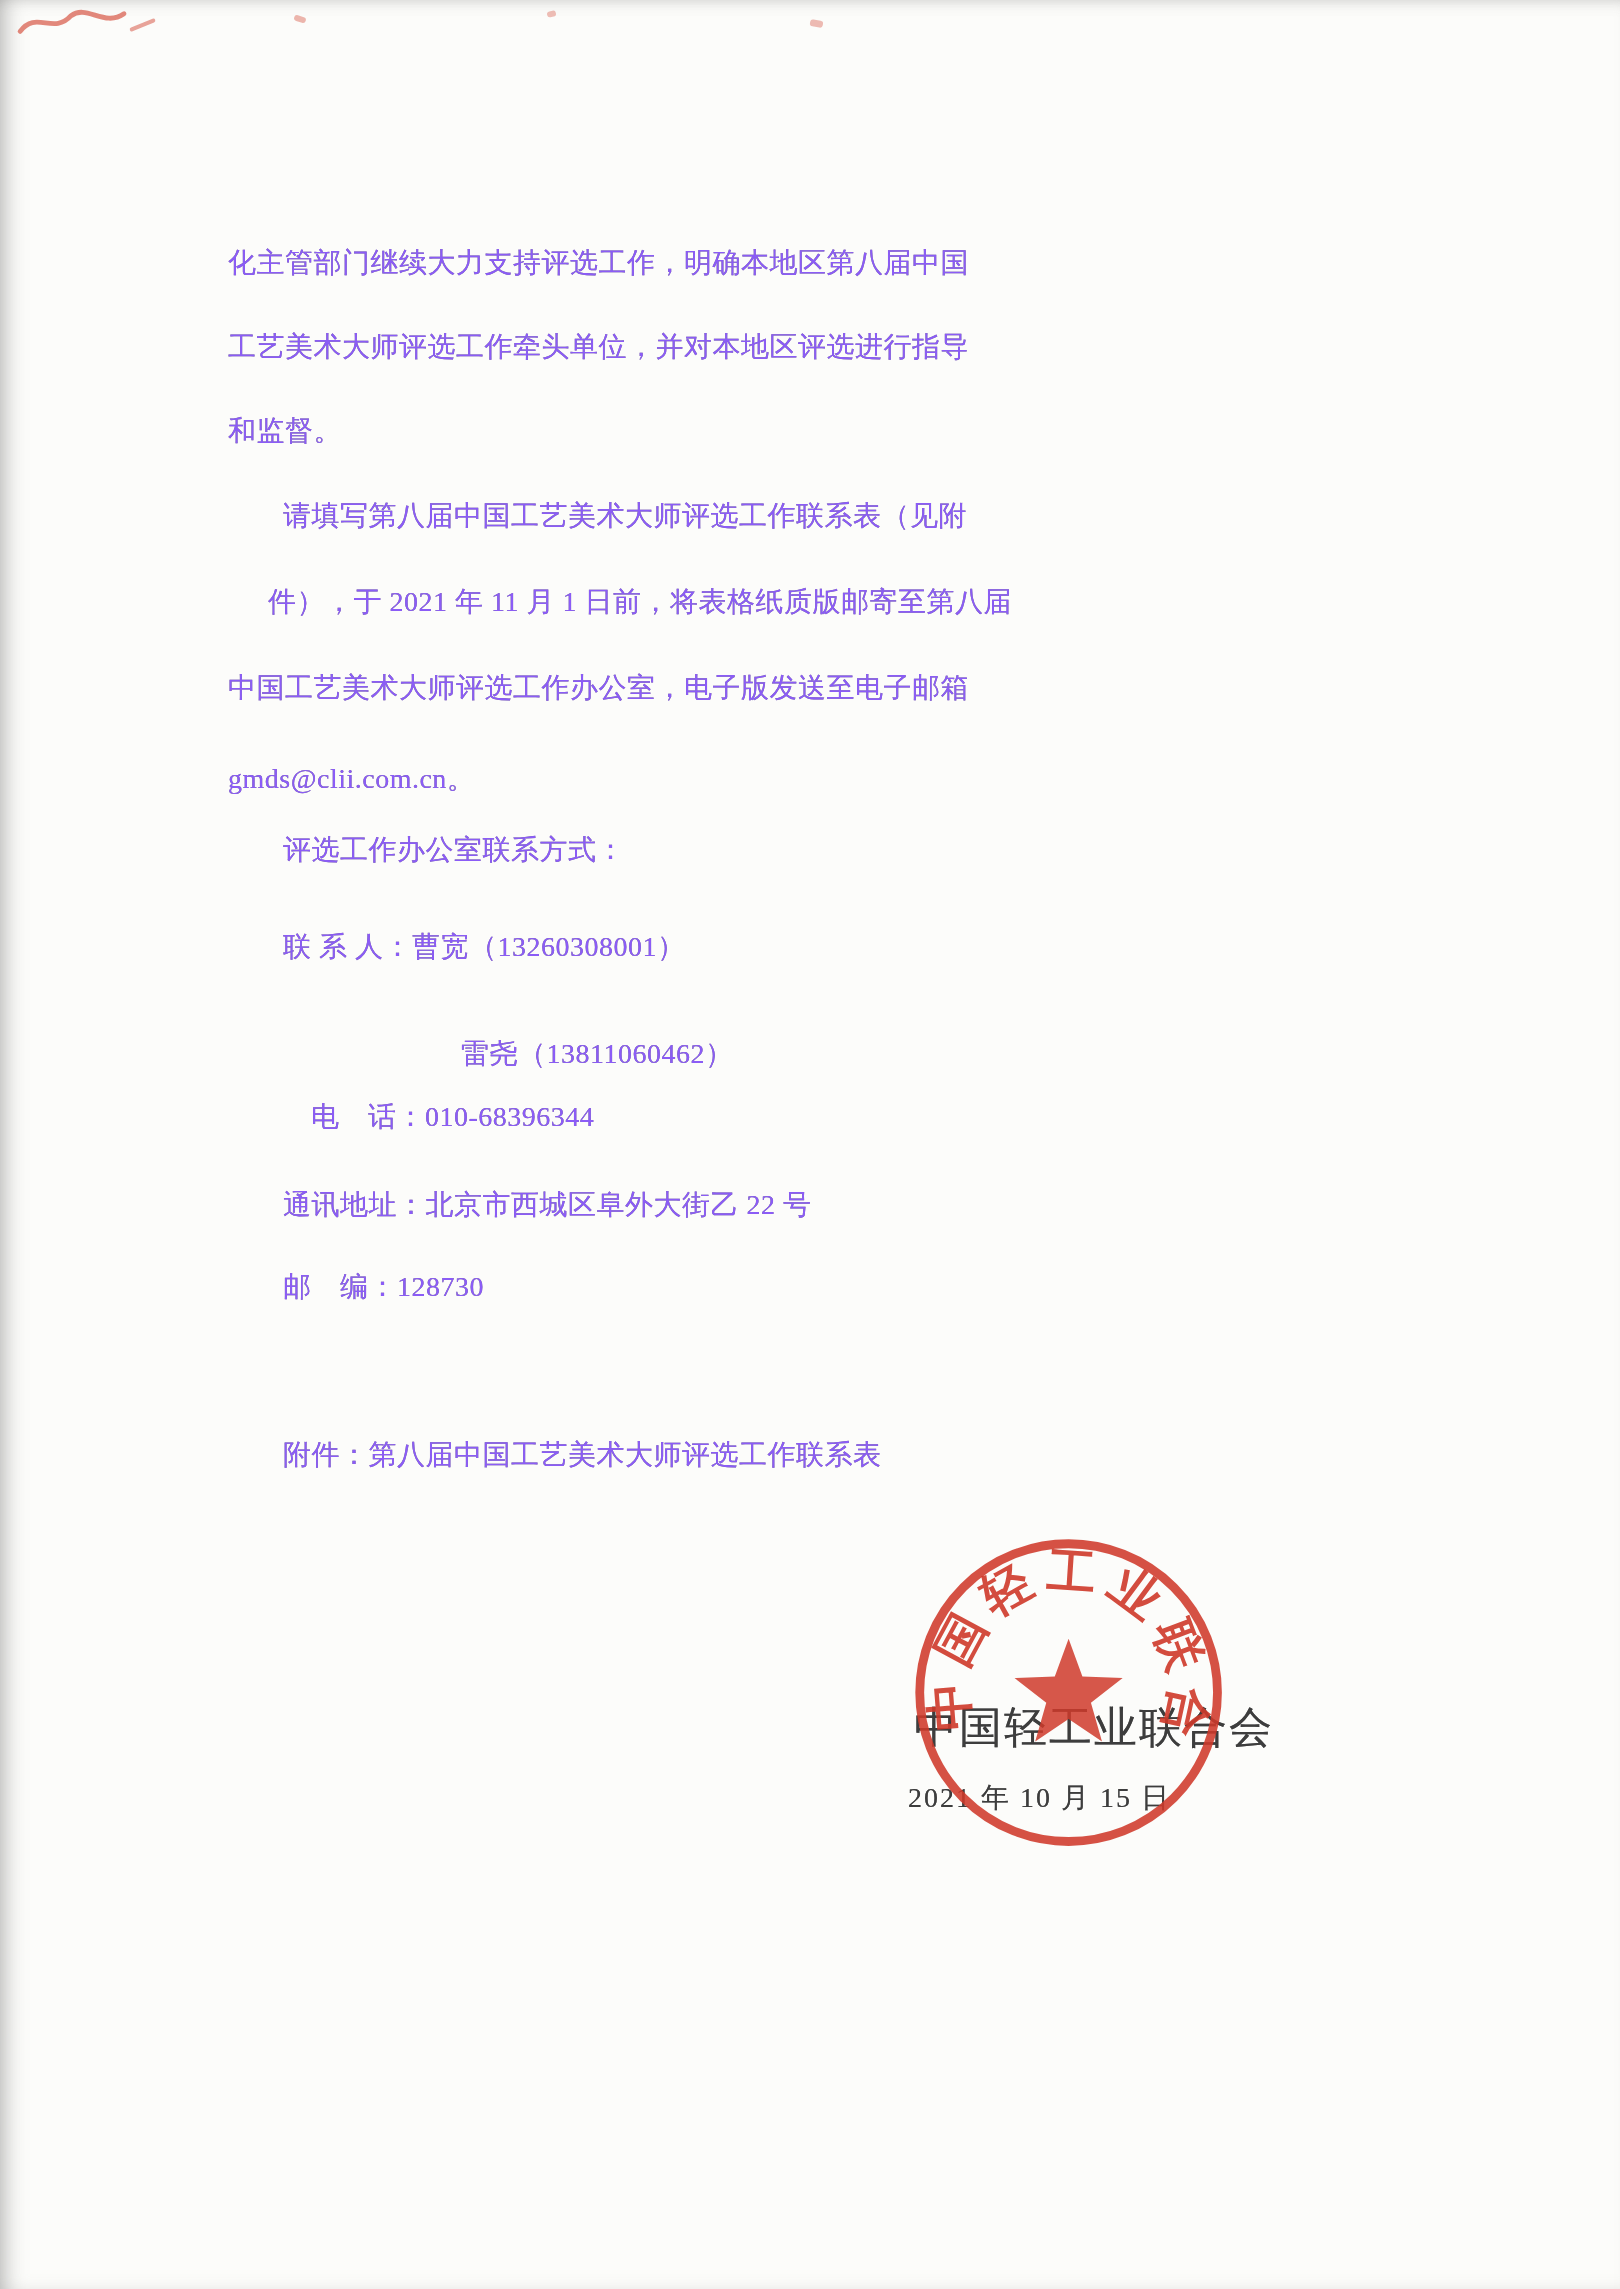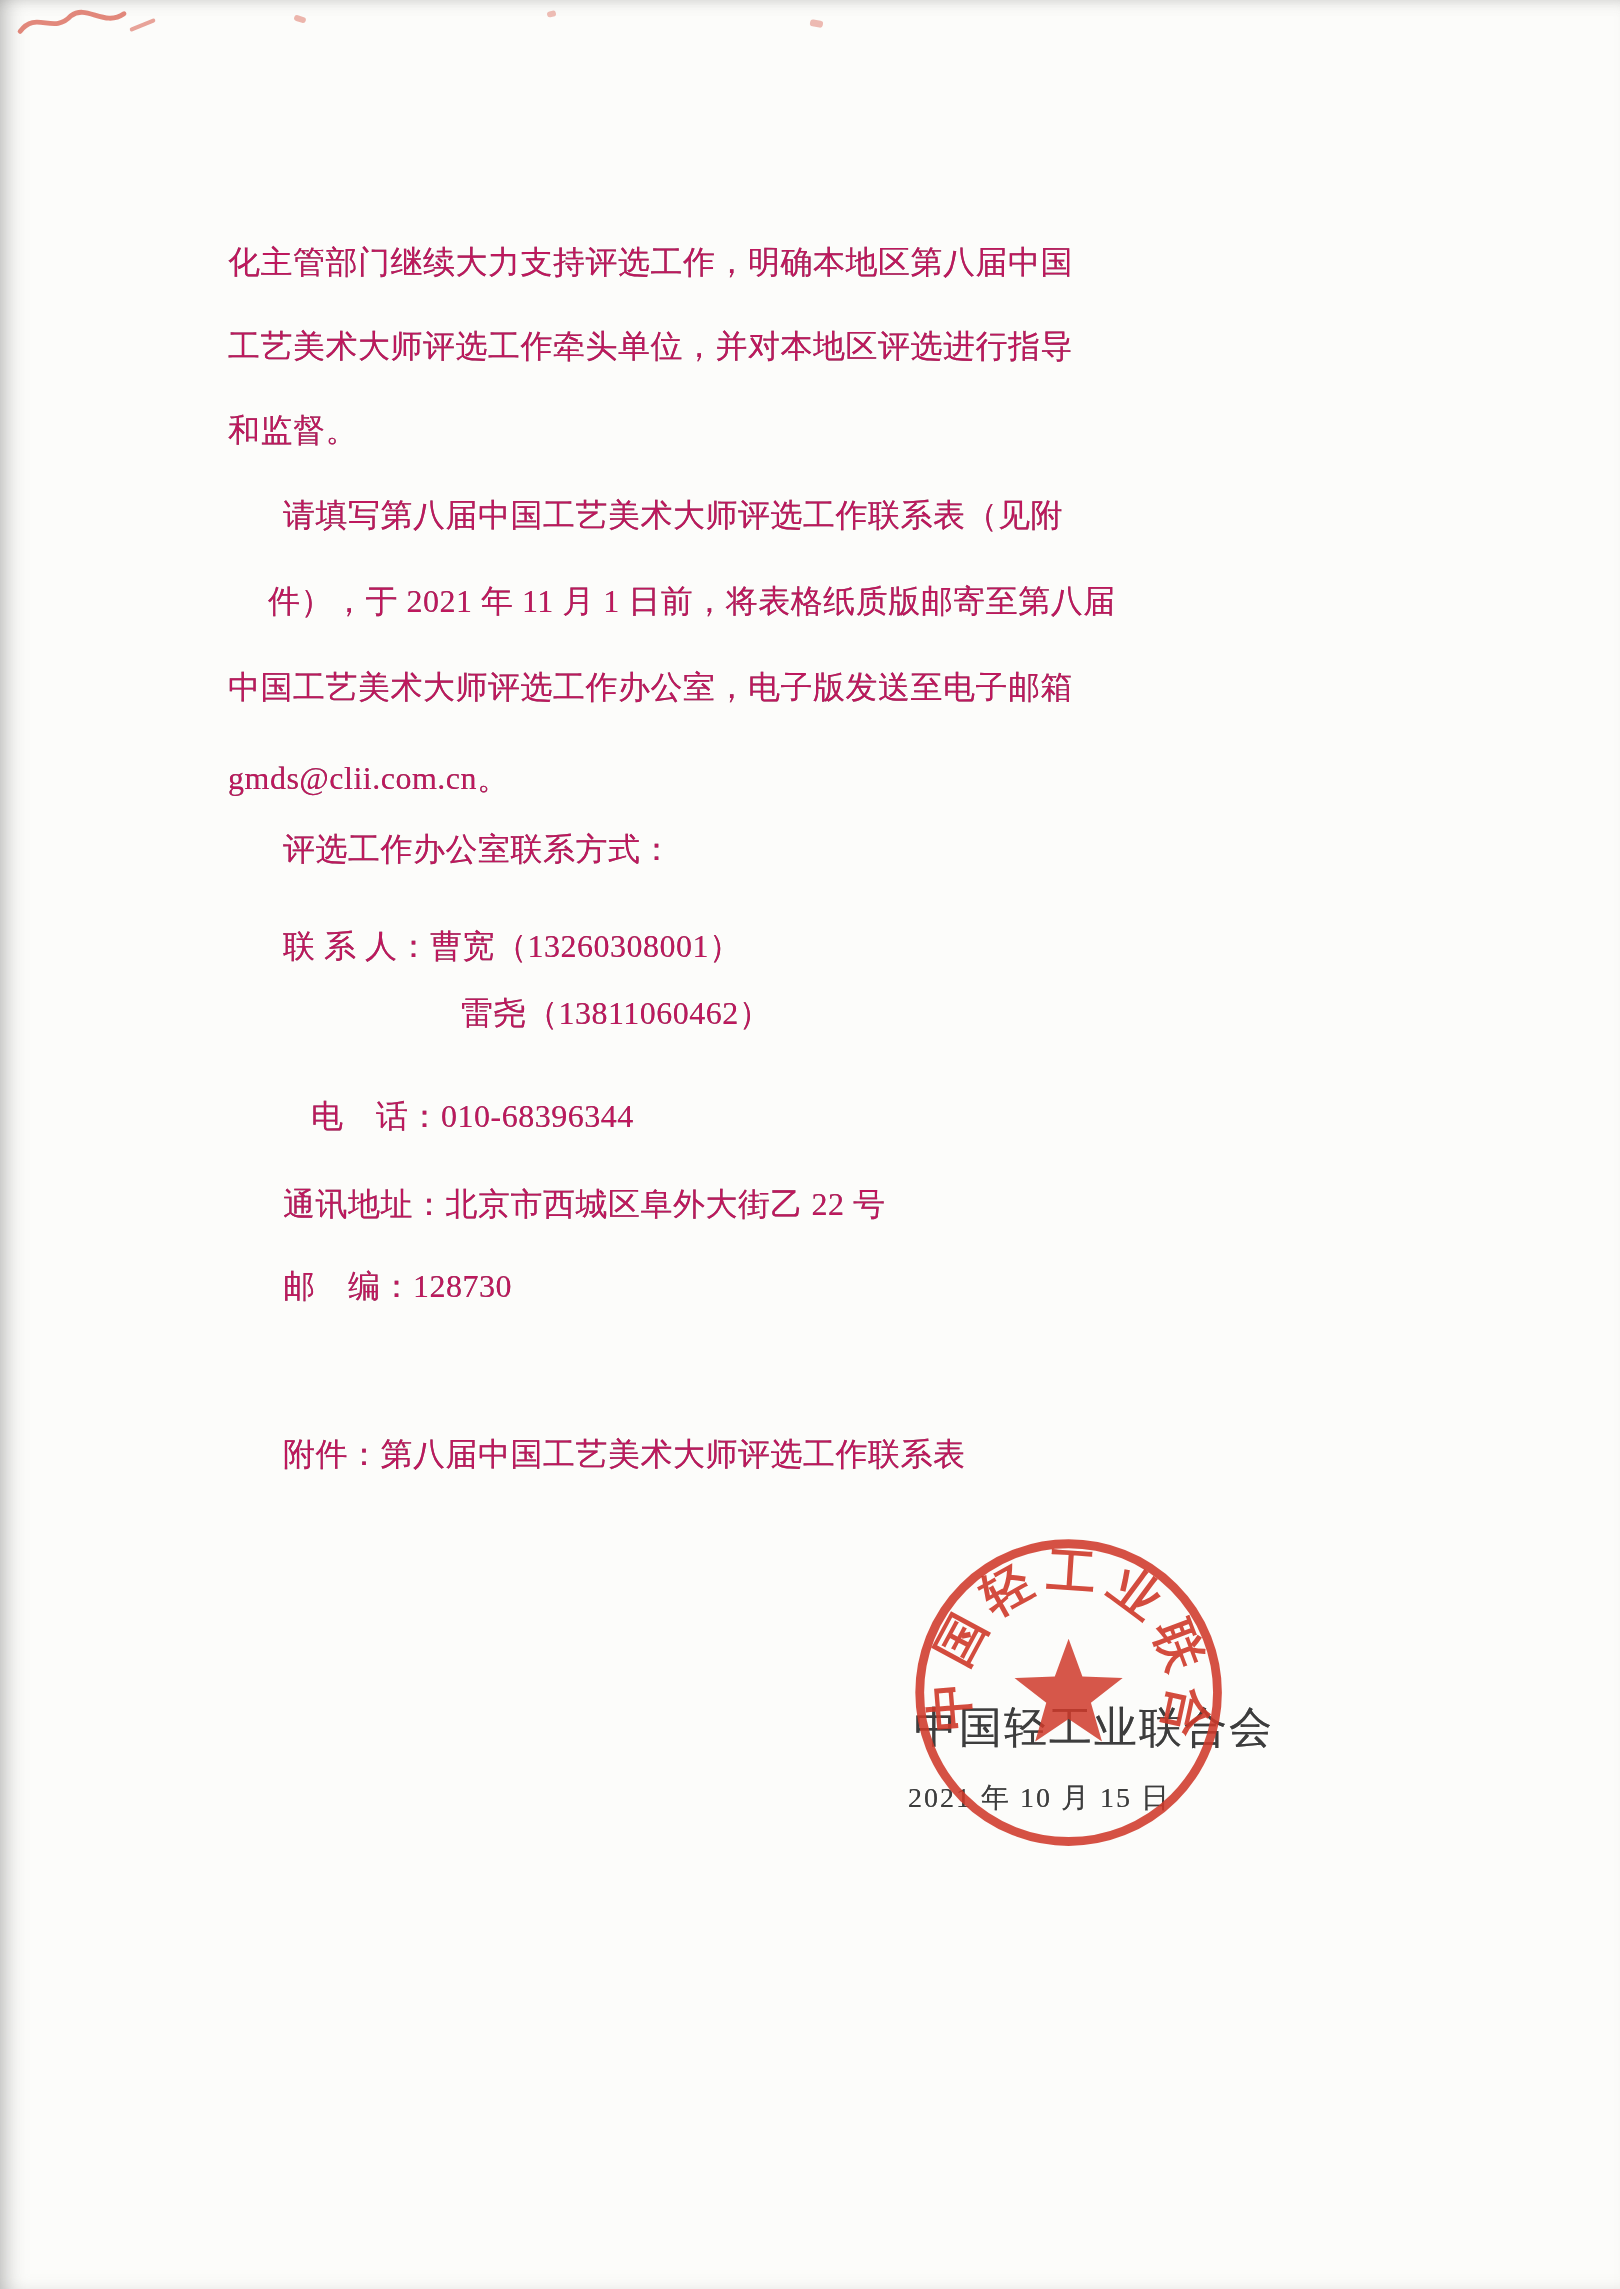--- a/index.html
+++ b/index.html
@@ -8,25 +8,25 @@
     width:1620px;height:2290px;
     background:#fcfcfa;
     overflow:hidden;
     font-family:"Liberation Serif","DejaVu Serif",serif;
     color:#414141;
     box-shadow:inset 13.7px 0 21.6px -9.8px rgba(110,110,110,.5), inset 0 9.8px 15.7px -11.8px rgba(140,140,140,.35);
   }
   .line{
     position:absolute;
     left:228px;
-    font-size:32px;
+    font-size:28px;
     line-height:51px;
     letter-spacing:0.5px;
     white-space:nowrap;
-    color:#be185d;
+    color:#8b5cf6;
     text-shadow:0 0 0.6px rgba(70,70,70,.75);
   }
   .indent{left:283px;}
   .value-indent{left:461px;}
   .signature{
     position:absolute;
     font-size:43px;
     letter-spacing:2px;
     white-space:nowrap;
     color:#3d3d3d;
@@ -55,21 +55,21 @@
 
   <div class="line" style="top:237px;">化主管部门继续大力支持评选工作，明确本地区第八届中国</div>
   <div class="line" style="top:321px;">工艺美术大师评选工作牵头单位，并对本地区评选进行指导</div>
   <div class="line" style="top:405px;">和监督。</div>
   <div class="line indent" style="top:490px;">请填写第八届中国工艺美术大师评选工作联系表（见附</div>
   <div class="line" style="top:576px;margin-left:40px;">件），于 2021 年 11 月 1 日前，将表格纸质版邮寄至第八届</div>
   <div class="line" style="top:753px;">gmds@clii.com.cn。</div>
   <div class="line" style="top:662px;">中国工艺美术大师评选工作办公室，电子版发送至电子邮箱</div>
   <div class="line indent" style="top:824px;">评选工作办公室联系方式：</div>
   <div class="line indent" style="top:921px;">联 系 人：曹宽（13260308001）</div>
-  <div class="line value-indent" style="top:988px;text-align:right;">雷尧（13811060462）</div>
+  <div class="line value-indent" style="top:1028px;text-align:right;">雷尧（13811060462）</div>
   <div class="line indent" style="top:1091px;margin-left:28px;">电　话：010-68396344</div>
   <div class="line indent" style="top:1179px;">通讯地址：北京市西城区阜外大街乙 22 号</div>
   <div class="line indent" style="top:1261px;">邮　编：128730</div>
   <div class="line indent" style="top:1429px;">附件：第八届中国工艺美术大师评选工作联系表</div>
 
   <div class="signature" style="left:914px;top:1699px;">中国轻工业联合会</div>
   <div class="signature" style="left:908px;top:1779px;font-size:28px;">2021 年 10 月 15 日</div>
 
   <svg class="seal" viewBox="0 0 340 340">
     <circle cx="165" cy="165" r="152" fill="none" stroke="#cf392a" stroke-width="9" opacity="0.88"></circle>

